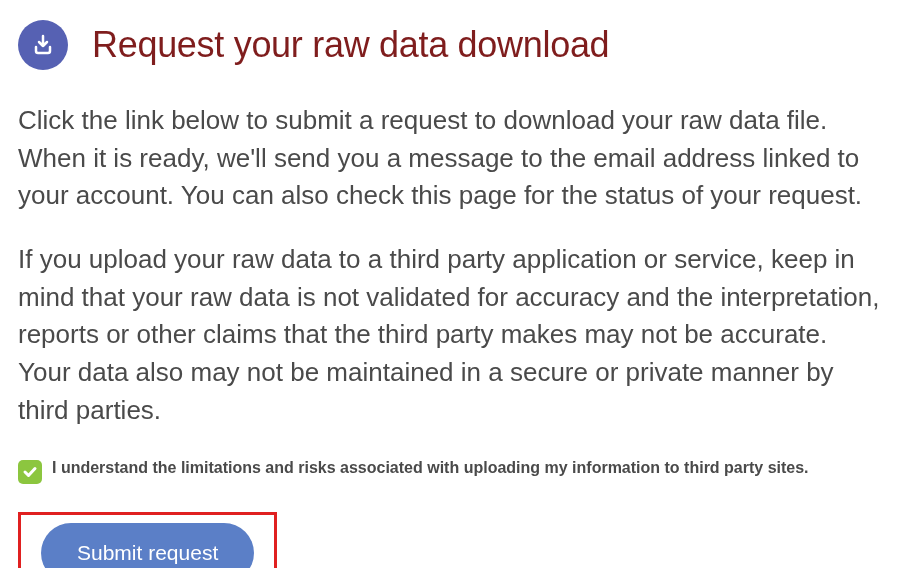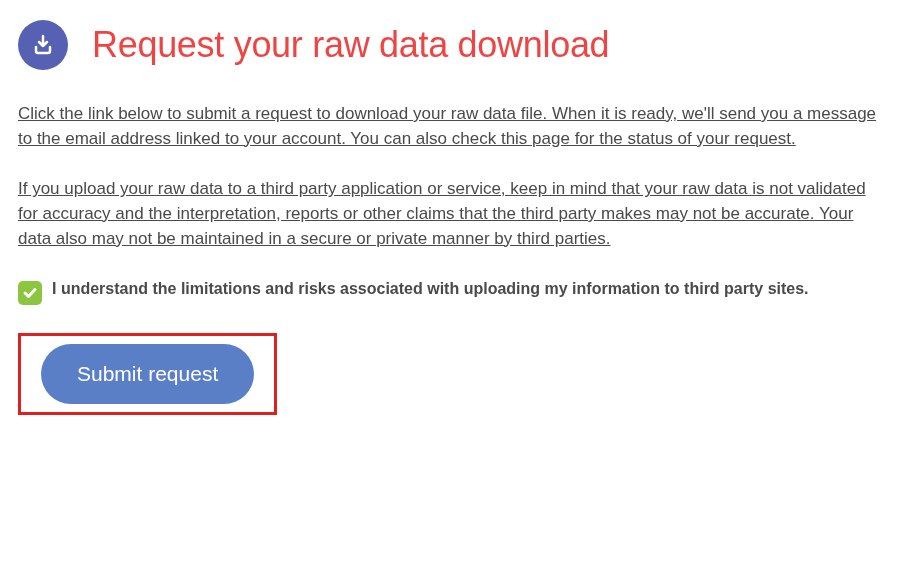--- a/index.html
+++ b/index.html
@@ -31,30 +31,29 @@
       flex-shrink: 0;
     }
     .icon-circle svg {
       width: 24px;
       height: 24px;
       fill: #ffffff;
     }
     .page-title {
       font-size: 36px;
       font-weight: 400;
-      color: #ef4444;
+      color: #7f1d1d;
       letter-spacing: -0.3px;
     }
     .paragraph {
-      font-size: 17px;
+      font-size: 26px;
       line-height: 1.45;
       color: #4a4a4a;
       margin-bottom: 26px;
       font-weight: 400;
-      text-decoration: underline;
     }
     .consent-row {
       display: flex;
       align-items: flex-start;
       gap: 10px;
       margin-bottom: 28px;
     }
     .checkbox {
       width: 24px;
       height: 24px;

